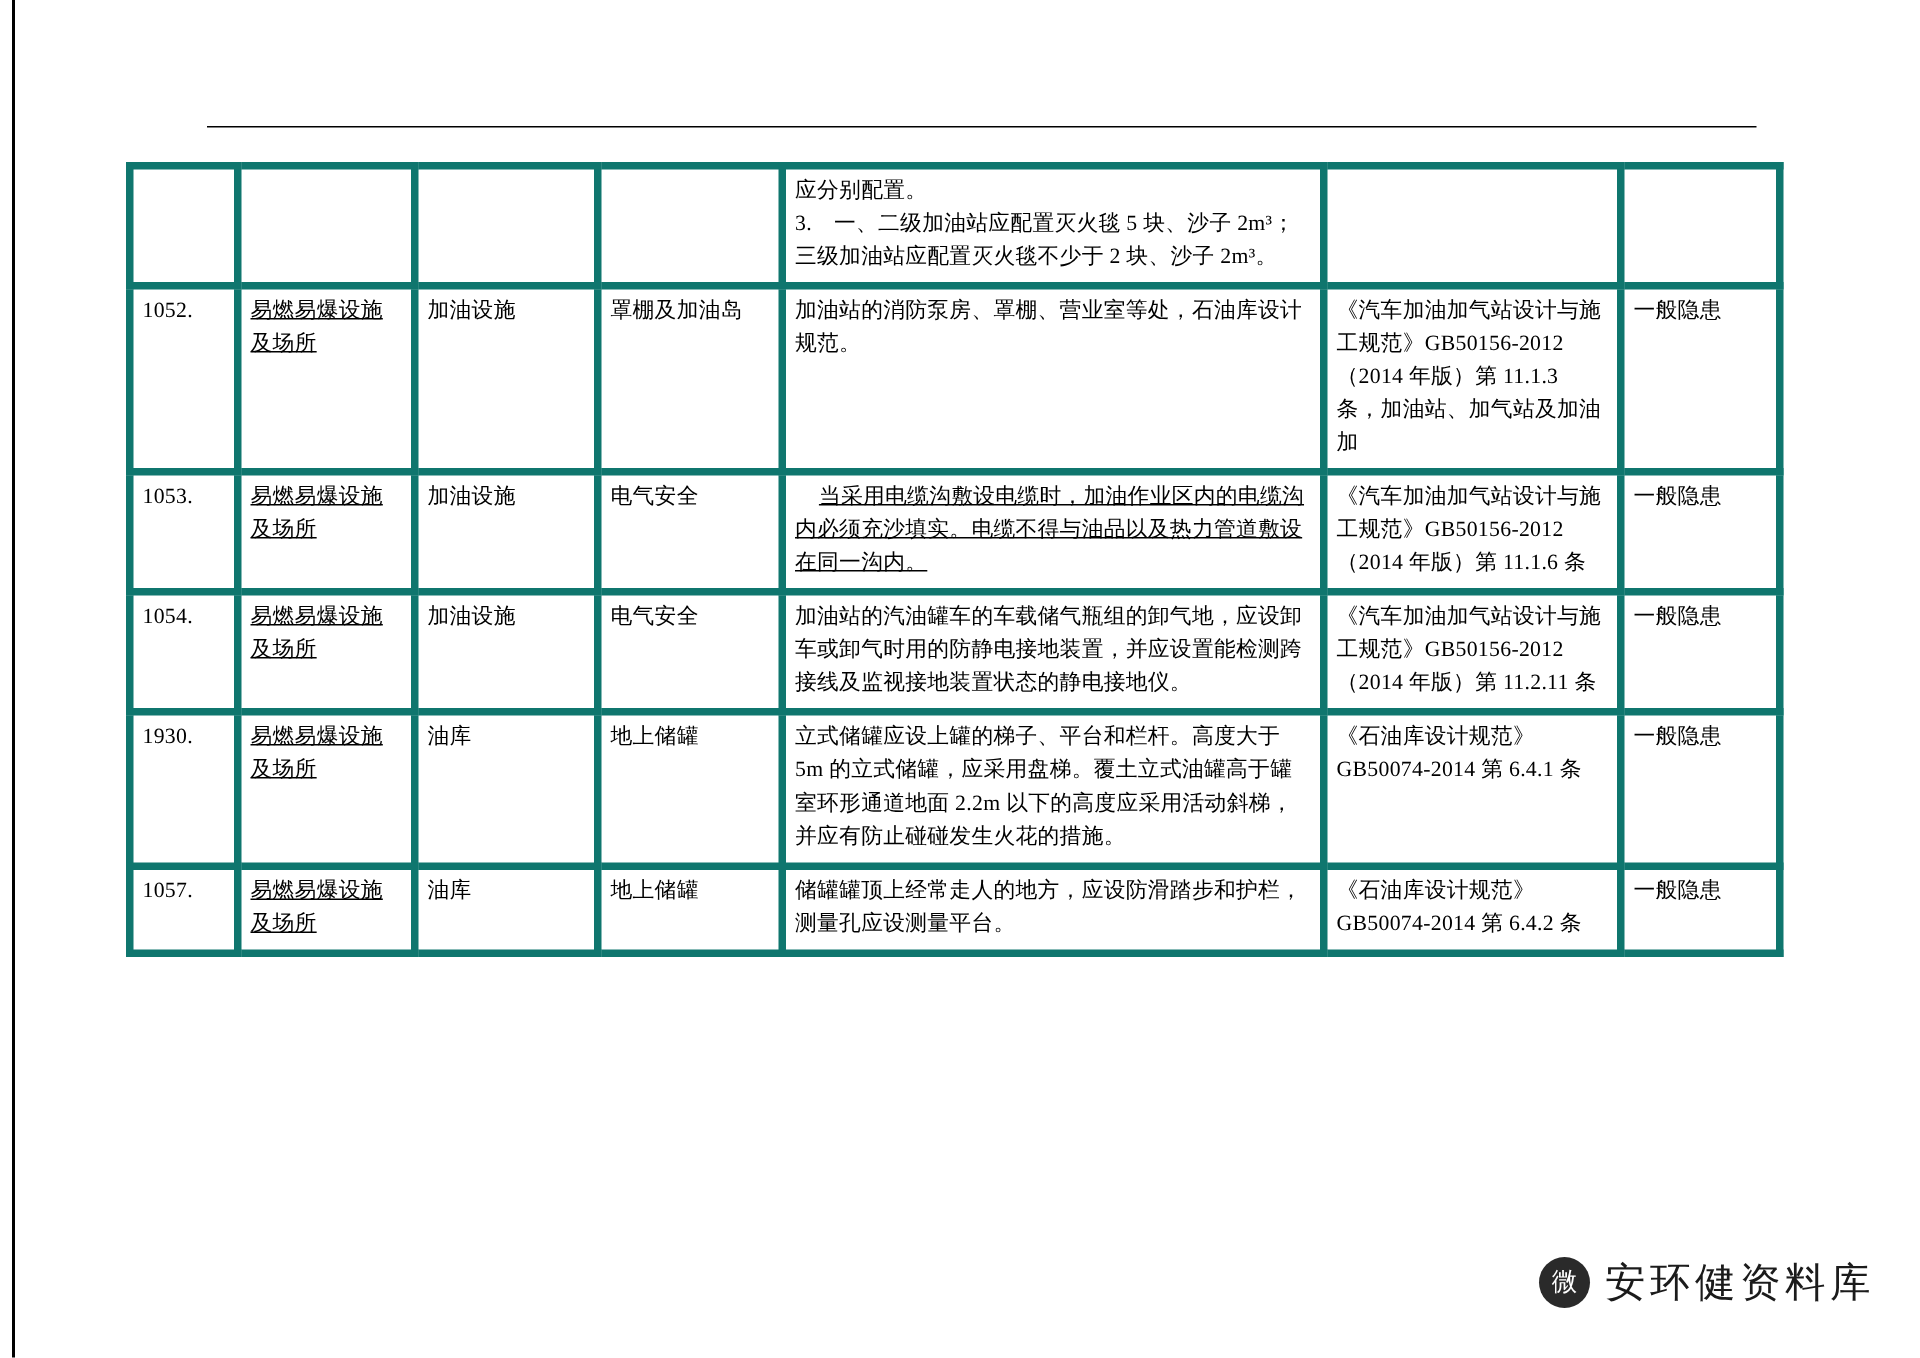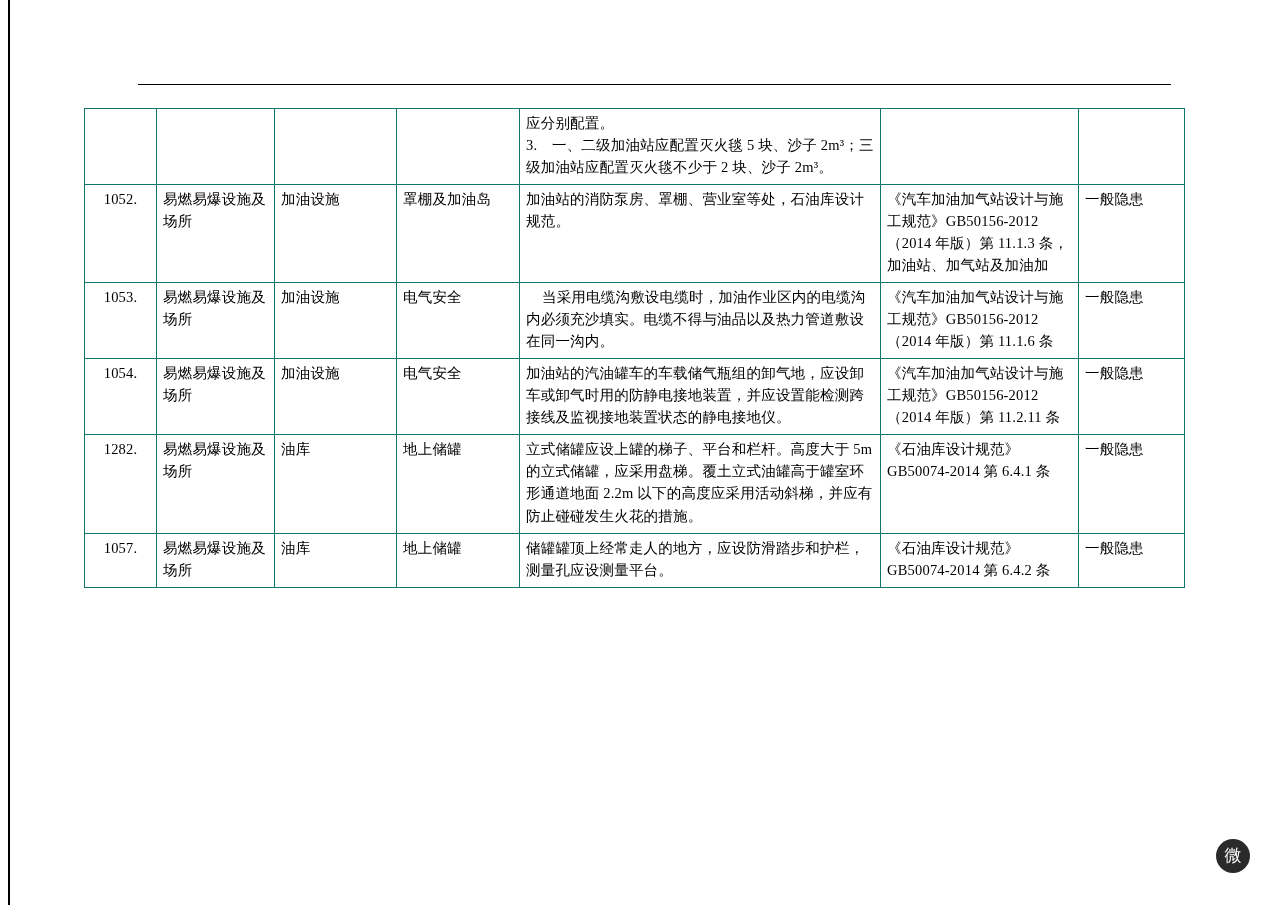--- a/index.html
+++ b/index.html
@@ -44,56 +44,55 @@
     left: 84px;
     top: 108px;
     width: 1100px;
   }
   table.doc {
     border-collapse: collapse;
     width: 1100px;
     table-layout: fixed;
   }
   table.doc td {
-    border: 1px solid #0f766e;
+    border: 5px solid #0f766e;
     vertical-align: top;
     padding: 3px 6px 6px 6px;
     font-size: 14.5px;
     line-height: 1.52;
     letter-spacing: 0.2px;
   }
   col.c-no    { width: 72px; }
   col.c-cat   { width: 118px; }
   col.c-fac   { width: 122px; }
   col.c-part  { width: 123px; }
   col.c-desc  { width: 361px; }
   col.c-ref   { width: 198px; }
   col.c-level { width: 106px; }
 
   td.no {
-    text-align: center;
     vertical-align: middle;
     font-size: 14.5px;
   }
   td.cat, td.fac, td.part {
     vertical-align: middle;
   }
-  td.cat { padding-left: 8px; }
+  td.cat { padding-left: 8px; text-decoration: underline; }
   td.fac { padding-left: 8px; }
   td.part { padding-left: 10px; }
   td.desc { padding-left: 8px; padding-right: 6px; }
   td.ref  { padding-left: 8px; }
   td.level {
     text-align: left;
     vertical-align: middle;
   }
   td.desc p, td.ref p {
     margin: 0;
   }
-  td.desc p.indent { text-indent: 1.1em; }
+  td.desc p.indent { text-indent: 1.1em; text-decoration: underline; }
   .hang {
     padding-left: 0;
   }
 
   
   .watermark {
     position: absolute;
     right: 30px;
     bottom: 32px;
     display: flex;
@@ -189,21 +188,21 @@
             <p>加油站的汽油罐车的车载储气瓶组的卸气地，应设卸车或卸气时用的防静电接地装置，并应设置能检测跨接线及监视接地装置状态的静电接地仪。</p>
           </td>
           <td class="ref">
             <p>《汽车加油加气站设计与施工规范》GB50156-2012（2014 年版）第 11.2.11 条</p>
           </td>
           <td class="level">一般隐患</td>
         </tr>
 
 
         <tr>
-          <td class="no">1282.</td>
+          <td class="no">1930.</td>
           <td class="cat">易燃易爆设施及场所</td>
           <td class="fac">油库</td>
           <td class="part">地上储罐</td>
           <td class="desc">
             <p>立式储罐应设上罐的梯子、平台和栏杆。高度大于 5m 的立式储罐，应采用盘梯。覆土立式油罐高于罐室环形通道地面 2.2m 以下的高度应采用活动斜梯，并应有防止碰碰发生火花的措施。</p>
           </td>
           <td class="ref">
             <p>《石油库设计规范》GB50074-2014 第 6.4.1 条</p>
           </td>
           <td class="level">一般隐患</td>
@@ -223,15 +222,16 @@
           <td class="level">一般隐患</td>
         </tr>
 
 
       </tbody>
     </table>
   </div>
 
   <div class="watermark">
     <div class="wm-badge">微</div>
+    <div class="wm-text">安环健资料库</div>
   </div>
 
 </div>
 
 </body></html>

